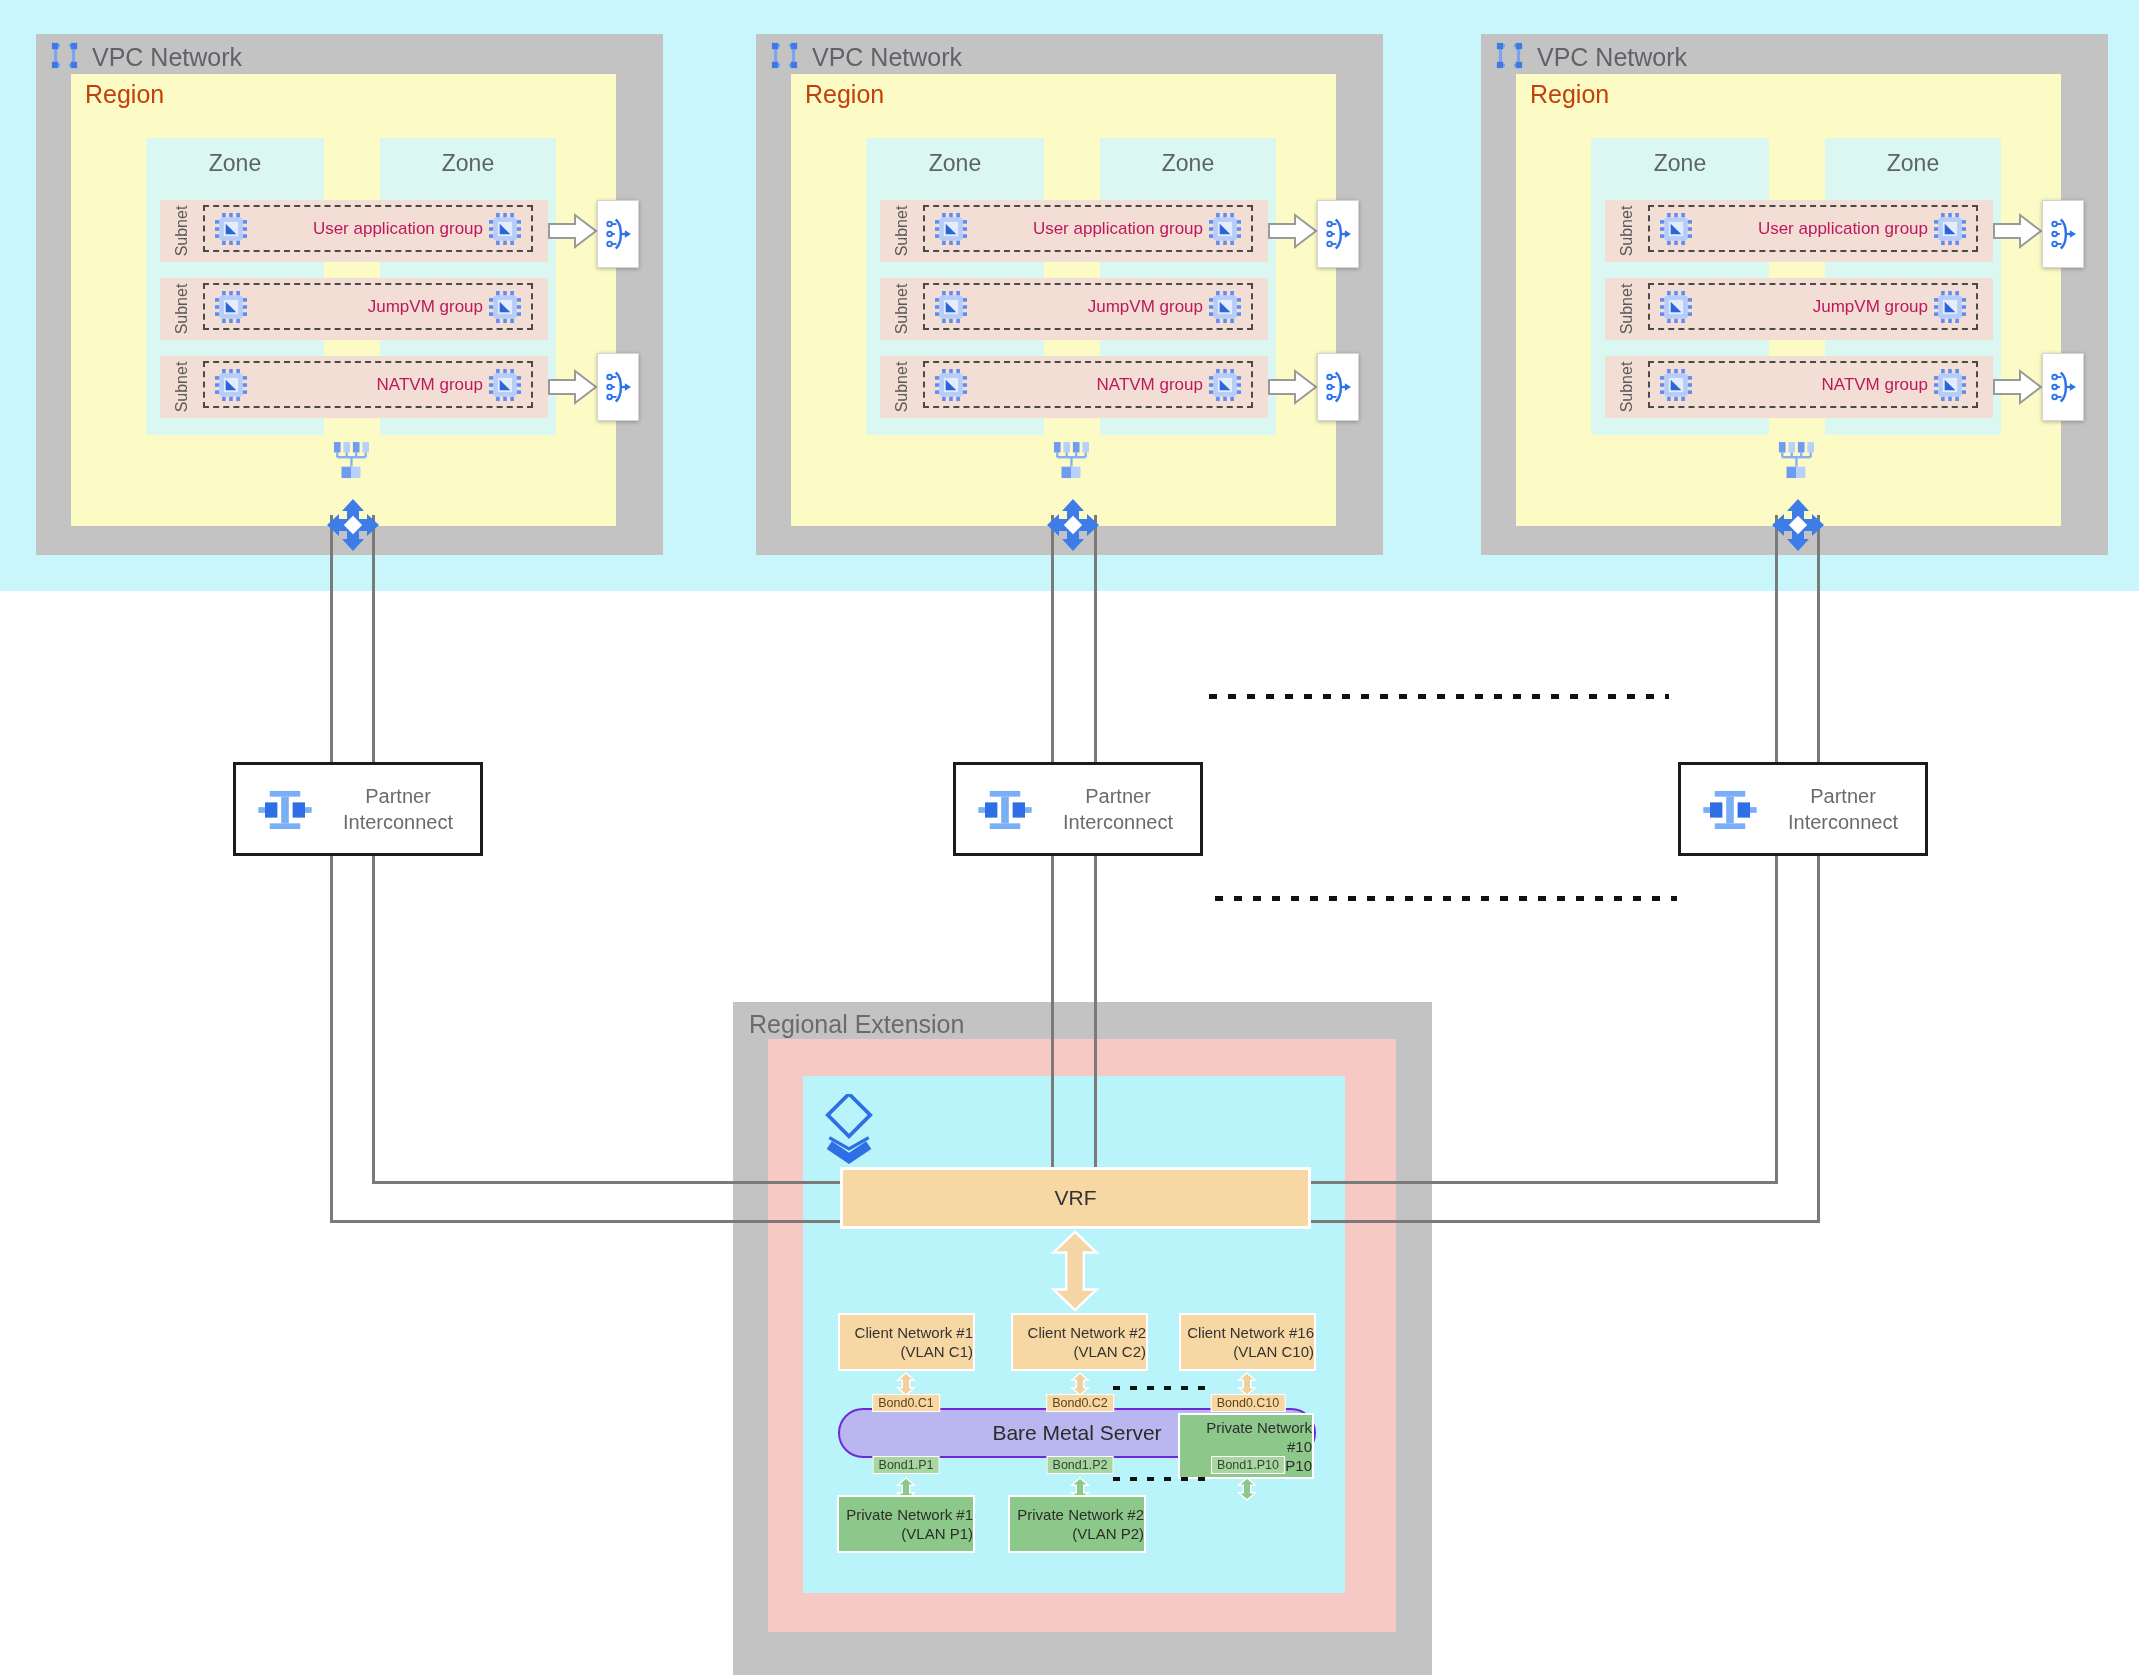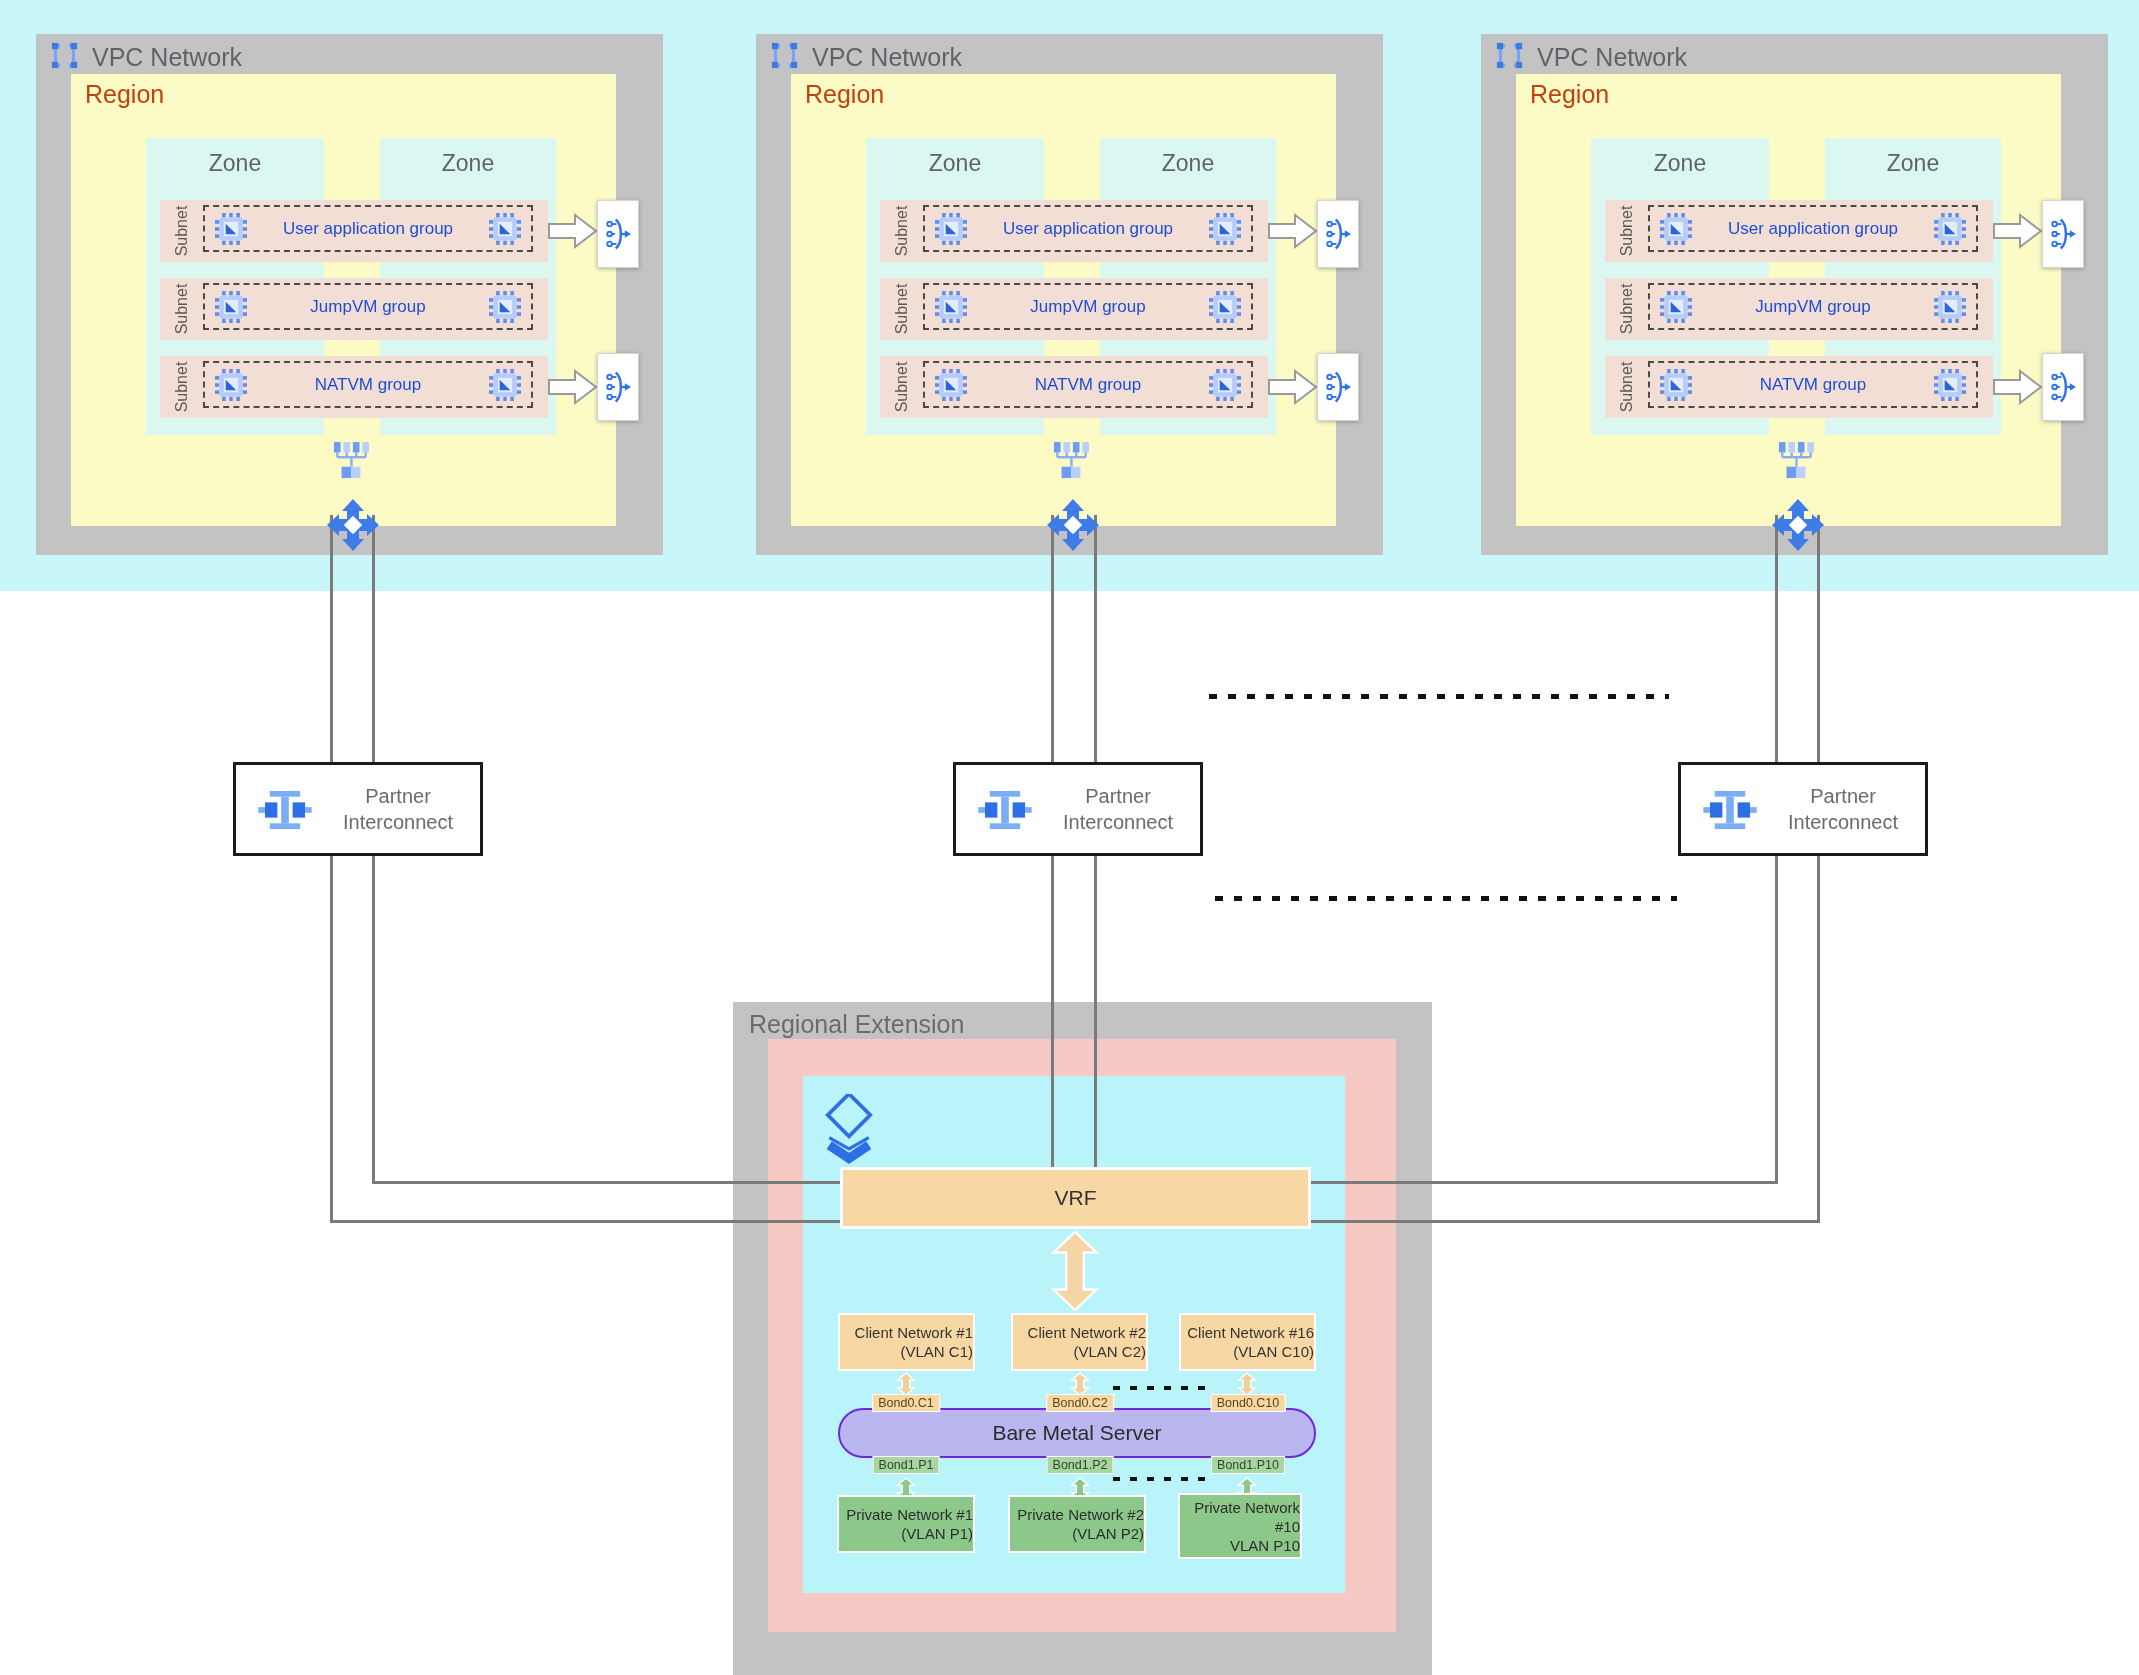--- a/index.html
+++ b/index.html
@@ -18,21 +18,21 @@
   .zone-b{left:309px;width:176px}
   .zone-label{margin-top:12px;text-align:center;font-size:23px;color:#5f6368}
   .subnet-row{position:absolute;left:89px;width:388px;height:62px;background:#f3ded6}
   .r1{top:126px}.r2{top:204px}.r3{top:282px}
   .subnet-label{position:absolute;left:22px;top:31px;transform:translate(-50%,-50%) rotate(-90deg);
                 font-size:16px;color:#595959;white-space:nowrap}
   .vm-box{position:absolute;left:43px;top:5px;width:330px;height:47px;border:2px dashed #4a4a4a;box-sizing:border-box}
   .vm{position:absolute;top:50%;transform:translateY(-50%)}
   .vm.l{left:10px}.vm.r{right:10px}
   .vm-label{position:absolute;left:48px;right:48px;top:50%;transform:translateY(-50%);
-            text-align:center;font-size:17px;color:#1d4ed8;white-space:nowrap}
+            text-align:right;font-size:17px;color:#be185d;white-space:nowrap}
   .arrow-r{position:absolute;left:477px}
   .ar1{top:139px}.ar3{top:295px}
   .lb-box{position:absolute;left:561px;width:40px;height:66px;background:#fff;border:1px solid #d4d4d4;
           box-shadow:0 1px 4px rgba(0,0,0,.28);display:flex;align-items:center;justify-content:center}
   .lb1{top:166px}.lb3{top:319px}
   .ic-switch{position:absolute;left:297px;top:408px}
   .ic-move{position:absolute;left:291px;top:465px;z-index:10}
 
   
   .pi{position:absolute;top:762px;width:250px;height:94px;background:#fff;border:3px solid #1b1b1b;
@@ -68,21 +68,21 @@
   .bond{position:absolute;transform:translateX(-50%);font-size:12.5px;white-space:nowrap;
         border:1px solid #fff;padding:1px 5px;z-index:8}
   .b0{background:#f7d8a4;color:#5c4318;top:1394px}
   .b1{background:#a8d5a2;color:#2c4a2c;top:1456px}
   .bms-pill{position:absolute;left:838px;top:1408px;width:478px;height:50px;background:#b9b6f0;
         border:2px solid #6d28d9;box-sizing:border-box;border-radius:27px;display:flex;align-items:center;
         justify-content:center;font-size:21px;color:#2b2b2b;z-index:6}
   .pn{background:#8dc88b;color:#2d2d2d}
   .pn1{left:837px;top:1495px;width:138px;height:58px}
   .pn2{left:1008px;top:1495px;width:138px;height:58px}
-  .pn3{left:1178px;top:1493px;width:124px;height:66px}
+  .pn3{left:1178px;top:1413px;width:136px;height:66px}
 </style>
 </head>
 <body>
 
 <svg width="0" height="0" style="position:absolute" aria-hidden="true">
   <defs>
     <symbol id="sym-vm" viewBox="0 0 36 36">
       <g fill="#5b8df2">
         <rect x="8" y="0" width="4" height="5"></rect>
           <rect x="16" y="0" width="4" height="5"></rect>

